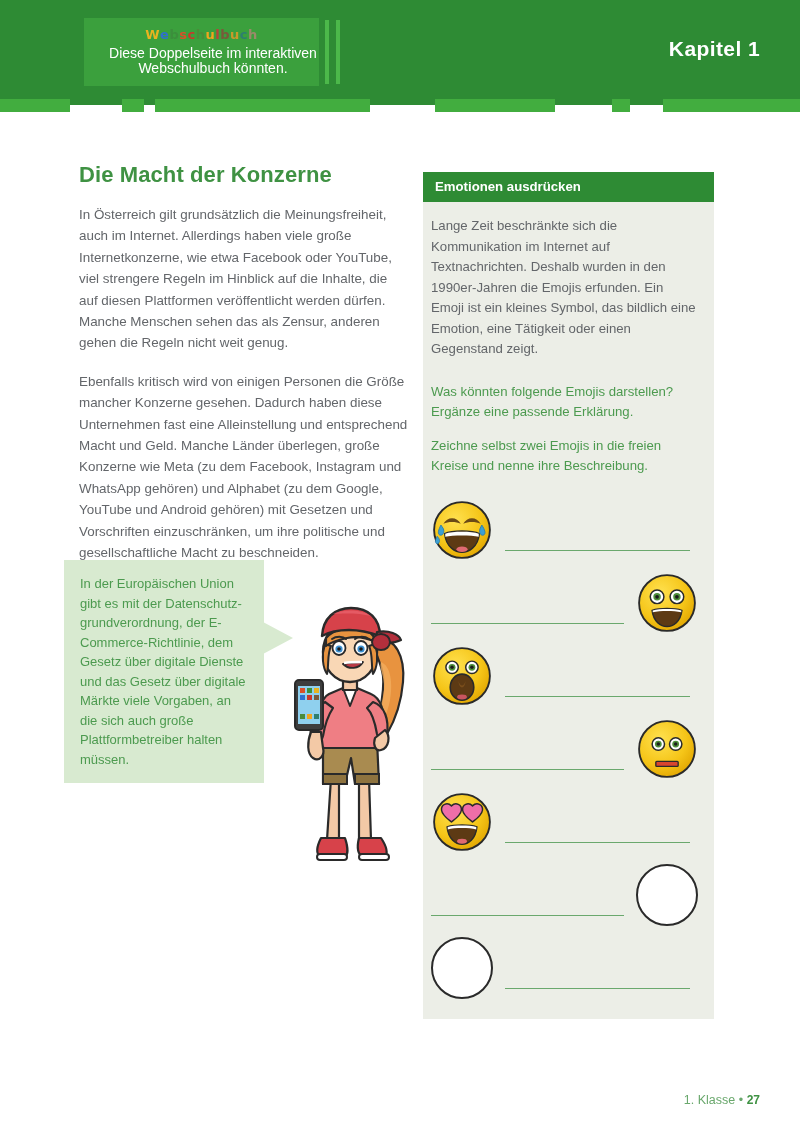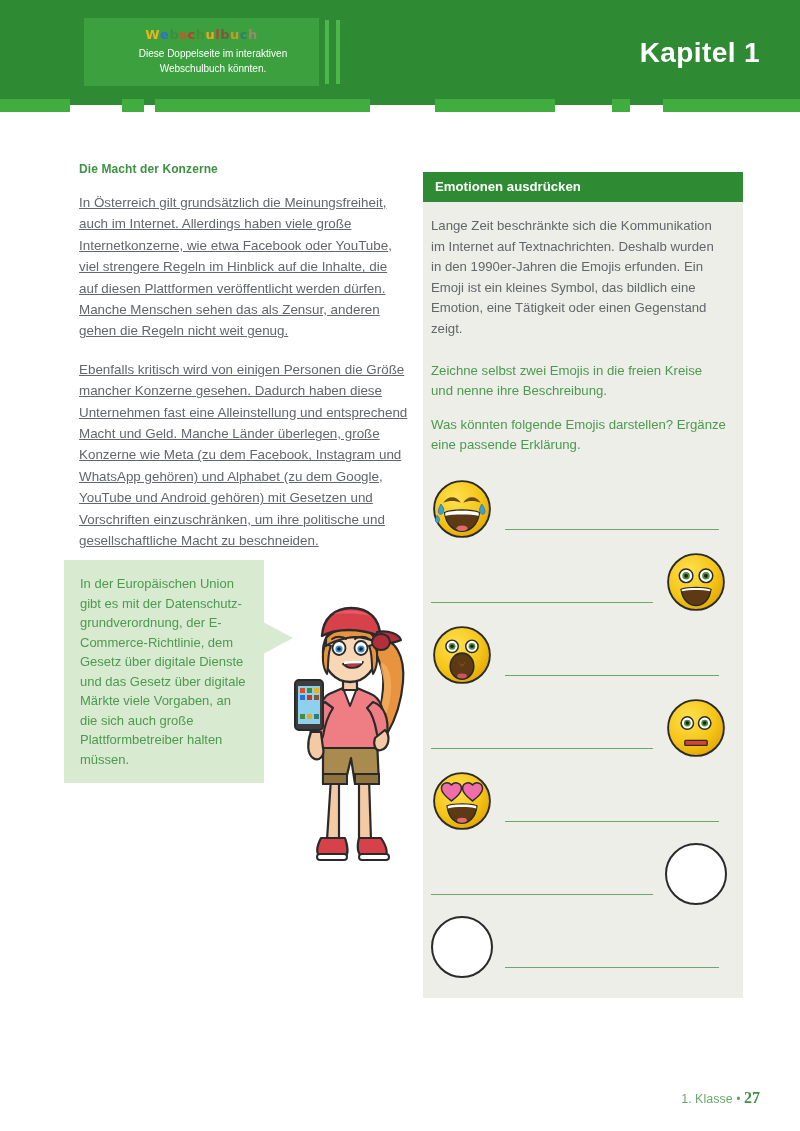--- a/index.html
+++ b/index.html
@@ -28,42 +28,41 @@
     display:flex;flex-direction:column;align-items:center;justify-content:center;
     cursor:pointer;
   }
   .wsb-logo{
     font-size:13px;font-weight:bold;letter-spacing:.5px;
     line-height:1;margin-bottom:5px;white-space:nowrap;
     font-family:"DejaVu Sans", sans-serif;
   }
   .wsb-logo span{display:inline-block;}
   .wsb-sub{
-    color:#ffffff;font-size:10px;line-height:15px;text-align:right;margin-left:23px;
+    color:#ffffff;font-size:14px;line-height:15px;text-align:right;margin-left:23px;
   }
   .hdr-divider{
     position:absolute;top:20px;width:4px;height:64px;background:#4cb84a;
   }
   .kapitel{
     position:absolute;right:40px;top:37px;
-    color:#ffffff;font-size:28px;font-weight:bold;letter-spacing:.4px;
+    color:#ffffff;font-size:21px;font-weight:bold;letter-spacing:.4px;
   }
 
   
   .col-left{
     position:absolute;left:79px;top:162px;width:330px;
   }
   .h-main{
-    color:#3f9243;font-size:12px;font-weight:bold;margin:0 0 16px 0;
+    color:#3f9243;font-size:22px;font-weight:bold;margin:0 0 16px 0;
     letter-spacing:.1px;
   }
   .body-p{
     color:#63666a;font-size:13.4px;line-height:21.4px;margin:0 0 17px 0;
     text-align:left;
-    text-decoration:underline;
   }
 
   
   .bubble-wrap{position:absolute;left:64px;top:560px;width:200px;}
   .bubble{
     background:#d8ead0;
     padding:14px 16px 14px 16px;
     color:#4c9a4f;font-size:13px;line-height:19.5px;
     position:relative;
   }
@@ -72,21 +71,21 @@
     border-top:16px solid transparent;
     border-bottom:16px solid transparent;
     border-left:30px solid #d8ead0;
   }
 
   
   .girl{position:absolute;left:281px;top:602px;width:136px;height:275px;}
 
   
   .col-right{
-    position:absolute;left:423px;top:172px;width:320px;
+    position:absolute;left:423px;top:172px;width:291px;
     background:#eceee7;
   }
   .box-title{
     background:#2e8b34;color:#ffffff;
     font-size:13.2px;font-weight:bold;
     padding:7px 12px 8px 12px;
   }
   .box-body{padding:14px 16px 18px 8px;}
   .box-p{
     color:#63666a;font-size:13.2px;line-height:20.5px;margin:0 0 22px 0;
@@ -110,21 +109,21 @@
   .blank-circle{
     width:58px;height:58px;border-radius:50%;
     background:#ffffff;border:2px solid #2a2a2a;flex:none;margin-bottom:2px;
   }
 
   
   .footer{
     position:absolute;right:40px;bottom:24px;
     color:#6aa86d;font-size:12.5px;
   }
-  .footer b{color:#3f9243;font-size:16px;font-family:Liberation Serif, serif;}
+  .footer b{color:#3f9243;font-size:12px;}
 </style>
 </head>
 <body>
 
 <div class="header">
 
   <div class="wsb-box">
     <div class="wsb-logo" id="wsbLogo"><span style="color: rgb(232, 179, 31);">W</span><span style="color: rgb(47, 111, 208);">e</span><span style="color: rgb(60, 143, 60);">b</span><span style="color: rgb(217, 79, 42);">s</span><span style="color: rgb(201, 55, 44);">c</span><span style="color: rgb(74, 140, 58);">h</span><span style="color: rgb(240, 165, 30);">u</span><span style="color: rgb(184, 67, 58);">l</span><span style="color: rgb(122, 90, 58);">b</span><span style="color: rgb(201, 154, 42);">u</span><span style="color: rgb(47, 127, 111);">c</span><span style="color: rgb(154, 138, 106);">h</span></div>
     <div class="wsb-sub">Diese Doppelseite im interaktiven</div>
     <div class="wsb-sub">Webschulbuch könnten.</div>
@@ -221,22 +220,22 @@
   <path d="M96 30 C108 28 118 32 120 38 C112 42 100 42 95 38Z" fill="#b32f3c" stroke="#2a2a2a" stroke-width="2.2" stroke-linejoin="round"></path>
   <path d="M52 12 C62 7 80 7 90 14 C80 11 62 11 52 12Z" fill="#e8606a" opacity=".8"></path>
 
   <ellipse cx="100" cy="40" rx="9" ry="8" fill="#b32f3c" stroke="#2a2a2a" stroke-width="2"></ellipse>
 </svg>
 
 <div class="col-right">
   <div class="box-title">Emotionen ausdrücken</div>
   <div class="box-body">
     <p class="box-p">Lange Zeit beschränkte sich die Kommunikation im Internet auf Textnachrichten. Deshalb wurden in den 1990er-Jahren die Emojis erfunden. Ein Emoji ist ein kleines Symbol, das bildlich eine Emotion, eine Tätigkeit oder einen Gegenstand zeigt.</p>
+    <p class="instr">Was könnten folgende Emojis darstellen? Ergänze eine passende Erklärung.</p>
     <p class="instr">Zeichne selbst zwei Emojis in die freien Kreise und nenne ihre Beschreibung.</p>
-    <p class="instr">Was könnten folgende Emojis darstellen? Ergänze eine passende Erklärung.</p>
     <div class="emoji-rows" id="emojiRows">
         <div class="erow left">
           <svg viewBox="0 0 100 100" class="emoji">
             <defs>
               <radialGradient id="g_face-with-tears-of-joy" cx="38%" cy="32%" r="75%">
       <stop offset="0%" stop-color="#ffe14f"></stop>
                 <stop offset="62%" stop-color="#f5c518"></stop>
       <stop offset="100%" stop-color="#e0a400"></stop>
               </radialGradient>
             </defs>

